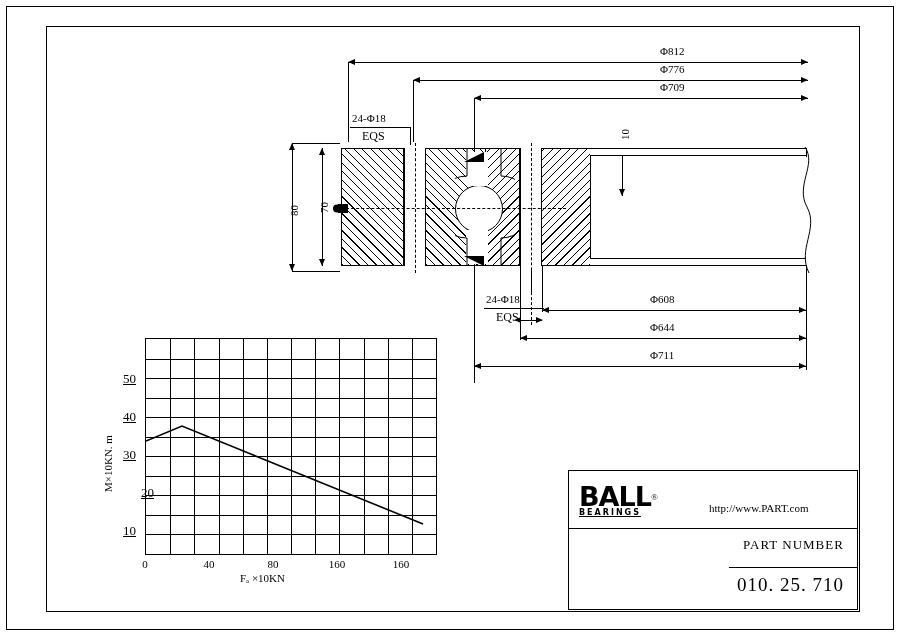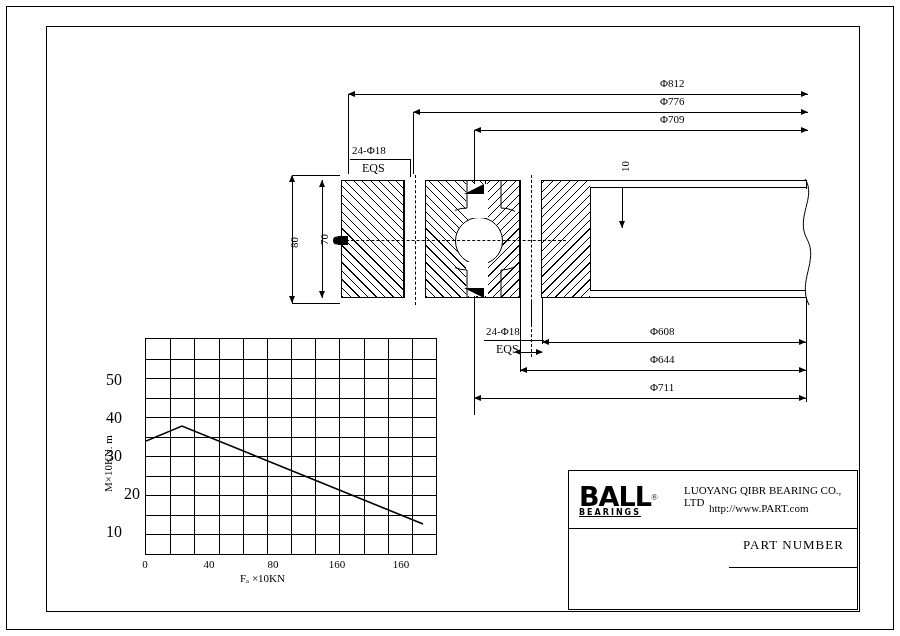--- a/index.html
+++ b/index.html
@@ -19,21 +19,21 @@
 
   
   .hatchA{background-image:repeating-linear-gradient(45deg, #000 0 0.8px, transparent 0.8px 6px);}
   .hatchB{background-image:repeating-linear-gradient(-45deg, #000 0 0.8px, transparent 0.8px 6px);}
 
   
   #chart{position:absolute;left:100px;top:332px;width:345px;height:248px;}
   .chart-plot{position:absolute;left:45px;top:6px;width:290px;height:215px;border:1px solid #000;background:#fff;}
   .grid-v{position:absolute;top:0;bottom:0;width:0;border-left:0.7px solid #000;}
   .grid-h{position:absolute;left:0;right:0;height:0;border-top:0.7px solid #000;}
-  .ylab{position:absolute;font-size:16px;width:30px;}
+  .ylab{position:absolute;font-size:13px;text-align:right;width:30px;text-decoration:underline;}
   .xlab{position:absolute;font-size:11px;text-align:center;width:30px;}
   .axis-title-x{position:absolute;font-size:11px;}
   .axis-title-y{position:absolute;font-size:11px;transform:rotate(-90deg);transform-origin:left top;white-space:nowrap;}
 
   
   #titleblock{position:absolute;left:568px;top:470px;width:290px;height:140px;border:1.2px solid #000;box-sizing:border-box;}
   .tb-row1{position:absolute;left:0;top:0;width:100%;height:58px;border-bottom:1.2px solid #000;box-sizing:border-box;}
   .tb-left{position:absolute;left:0;top:58px;width:160px;height:81px;box-sizing:border-box;border-right:1.2px solid #000;}
   .tb-right{position:absolute;left:160px;top:58px;width:129px;height:81px;box-sizing:border-box;}
   .tb-right-split{position:absolute;left:160px;top:96px;width:129px;height:0;border-top:1.2px solid #000;}
@@ -52,21 +52,21 @@
   .arrowD{border-top:7px solid #000;}
   .center-line{position:absolute;height:0;border-top:1px solid #000;}
 </style>
 </head>
 <body>
 
 <div id="sheet">
   <div class="frame-outer"></div>
   <div class="frame-inner"></div>
 
-  <div class="abs" style="left:0;top:0;width:900px;height:330px;margin-top:32px;">
+  <div class="abs" style="left:0;top:0;width:900px;height:330px;">
 
     <div class="hl" style="left:348px;top:62px;width:460px;"></div>
     <div class="arrowL" style="left:348px;top:59px;"></div>
     <div class="arrowR" style="left:801px;top:59px;"></div>
     <div class="txt" style="left:660px;top:45px;">Φ812</div>
     <div class="vl" style="left:348px;top:62px;height:80px;"></div>
 
     <div class="hl" style="left:413px;top:80px;width:395px;"></div>
     <div class="arrowL" style="left:413px;top:77px;"></div>
     <div class="arrowR" style="left:801px;top:77px;"></div>
@@ -222,23 +222,23 @@
     <div class="axis-title-x" style="left:140px;top:240px;">Fₐ ×10KN</div>
     <div class="axis-title-y" style="left:2px;top:160px;">M×10KN. m</div>
   </div>
 
   <div id="titleblock">
     <div class="tb-row1">
       <div class="abs" style="left:10px;top:10px;">
         <span class="logo-q">BALL</span><span style="font-size:9px;vertical-align:super;">®</span>
         <div class="logo-sub" style="margin-top:-4px;text-decoration:underline;">BEARINGS</div>
       </div>
-      <div class="abs co-line" style="left:115px;top:13px;">LUOYANG QIBR BEARING CO., LTD</div>
       <div class="abs co-line" style="left:140px;top:31px;">http://www.PART.com</div>
     </div>
 
 
     <div class="tb-right">
       <div class="abs pn-title" style="left:14px;top:8px;">PART  NUMBER</div>
+      <div class="abs pn-value" style="left:8px;top:45px;">010. 25. 710</div>
     </div>
     <div class="tb-right-split"></div>
   </div>
 </div>
 
 </body></html>

